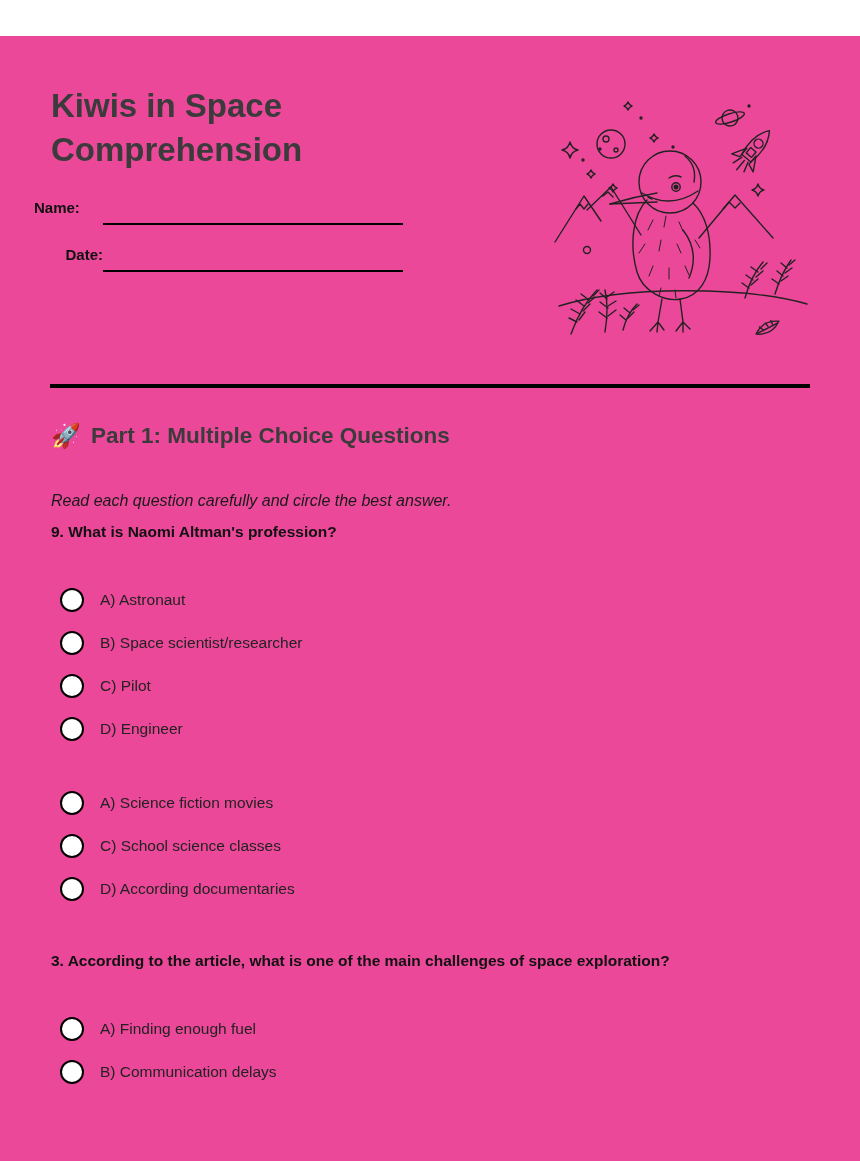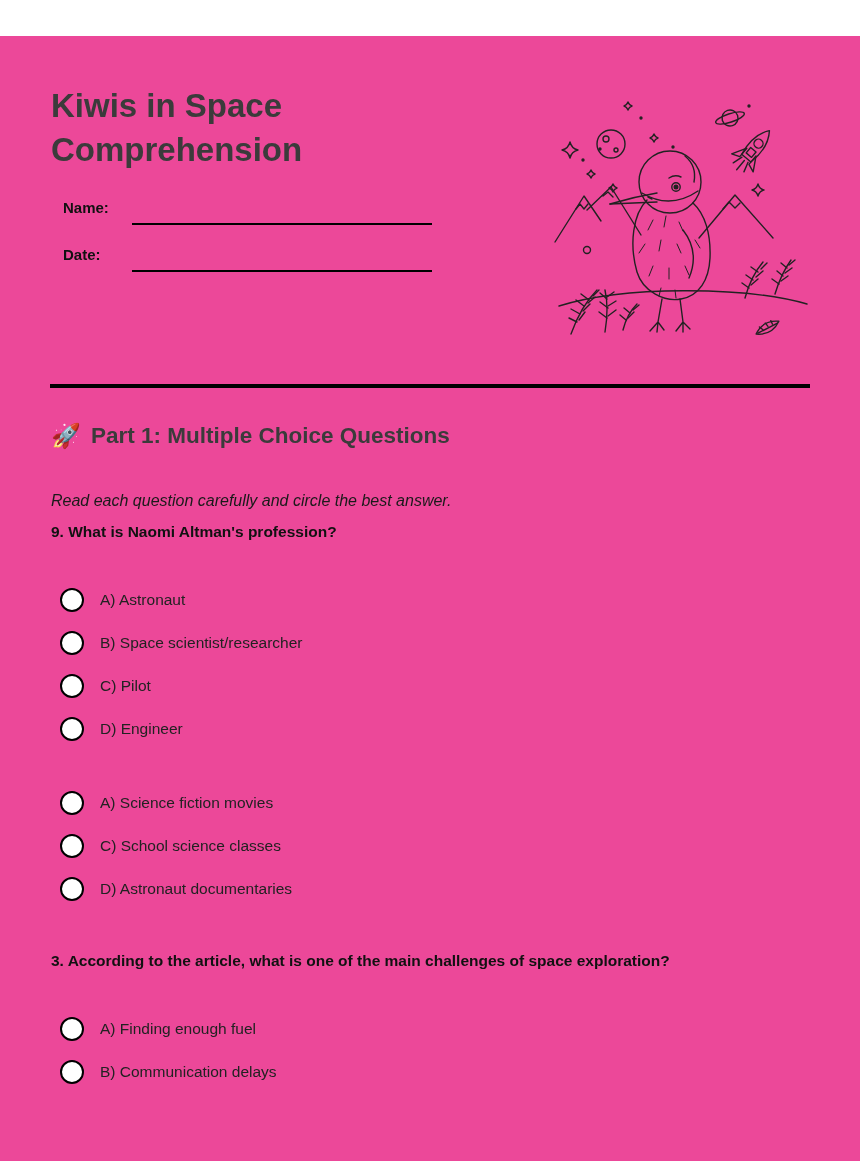--- a/index.html
+++ b/index.html
@@ -20,27 +20,27 @@
     top: 48px;
     max-width: 440px;
     font-size: 33px;
     line-height: 44px;
     font-weight: bold;
     color: #3b3b3b;
     letter-spacing: 0;
   }
   .field-row {
     position: absolute;
-    left: 63px;
+    left: 34px;
     display: flex;
     align-items: flex-end;
     width: 369px;
   }
   .field-row.name-row { top: 163px; }
-  .field-row.date-row { top: 210px; }
+  .field-row.date-row { top: 210px; text-align: right; }
   .field-label {
     font-size: 15px;
     font-weight: bold;
     color: #111111;
     width: 69px;
     align-self: flex-start;
   }
   .write-line {
     display: block;
     width: 300px;
@@ -260,21 +260,21 @@
         <div class="option">
           <span class="radio"></span>
           <span class="option-label">A) Science fiction movies</span>
         </div>
         <div class="option">
           <span class="radio"></span>
           <span class="option-label">C) School science classes</span>
         </div>
         <div class="option">
           <span class="radio"></span>
-          <span class="option-label">D) Astronaut documentaries</span>
+          <span class="option-label">D) According documentaries</span>
         </div>
       </div>
     </div>
 
     <div class="question">
       <p class="q-text">3. According to the article, what is one of the main challenges of space exploration?</p>
       <div class="options">
         <div class="option">
           <span class="radio"></span>
           <span class="option-label">A) Finding enough fuel</span>

